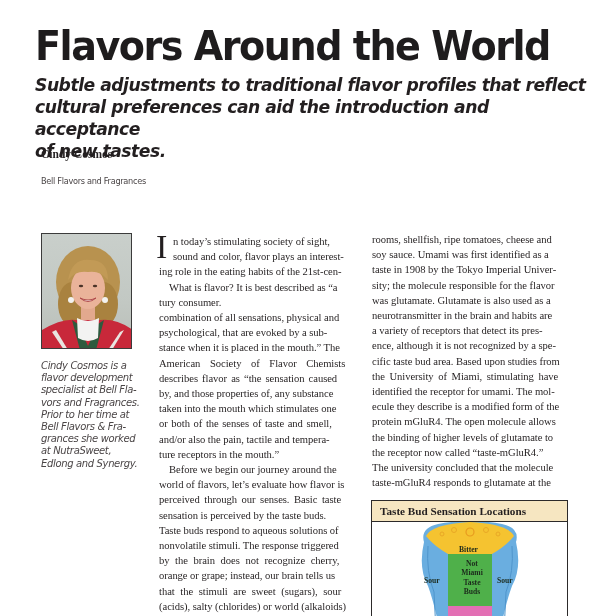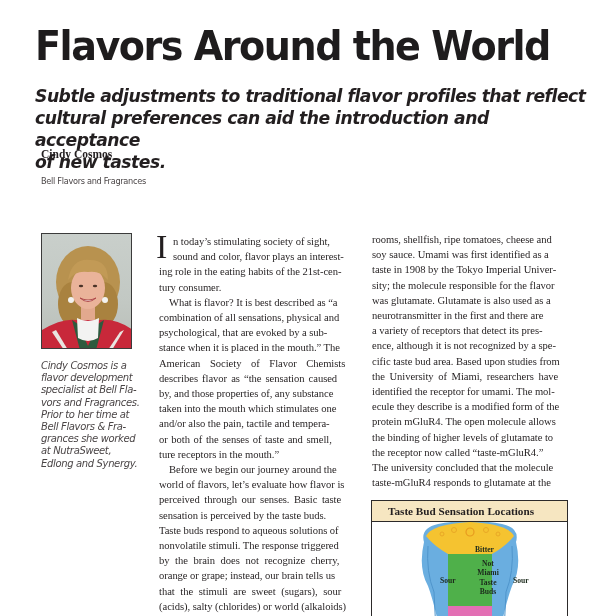--- a/index.html
+++ b/index.html
@@ -6,21 +6,21 @@
   body { width: 616px; height: 616px; overflow: hidden; position: relative; color: #231f20; }
   .title {
     position: absolute; left: 35px; top: 22px;
     font-family: "DejaVu Sans", sans-serif; font-weight: bold;
     font-size: 41px; letter-spacing: -1.6px; line-height: 48px; color: #1e1c1d;
     white-space: nowrap; transform: scaleX(0.93); transform-origin: left top;
   }
   .subtitle {
     position: absolute; left: 35px; top: 74px; width: 560px;
     font-family: "DejaVu Sans", sans-serif; font-weight: bold; font-style: italic;
-    font-size: 17.2px; line-height: 22px; letter-spacing: -0.5px; color: #231f20; margin-top: 11px;
+    font-size: 17.2px; line-height: 22px; letter-spacing: -0.5px; color: #231f20;
   }
   .author {
     position: absolute; left: 41px; top: 148px;
     font-family: "Liberation Serif", serif; font-weight: bold; font-size: 11.5px; color: #231f20;
   }
   .affil {
     position: absolute; left: 41px; top: 176px;
     font-family: "DejaVu Sans", sans-serif; font-size: 8.2px; color: #4a4546; letter-spacing: -0.3px;
   }
   .photo {
@@ -48,26 +48,26 @@
     position: absolute; left: 156px; top: 232px;
     font-family: "Liberation Serif", serif; font-size: 34px; line-height: 30px; color: #231f20;
   }
   .figure {
     position: absolute; left: 371px; top: 500px; width: 197px; height: 130px;
     border: 1px solid #2c2a2a; box-sizing: border-box; background: #fff; overflow: hidden;
   }
   .figure-head {
     height: 20px; background: #f6e6c1; border-bottom: 1px solid #2c2a2a;
     font-family: "Liberation Serif", serif; font-weight: bold; font-size: 11.2px;
-    line-height: 20px; padding-left: 16px; color: #231f20; white-space: nowrap;
+    line-height: 20px; padding-left: 8px; color: #231f20; white-space: nowrap;
   }
   .tongue { position: absolute; left: 0; top: 21px; }
   .tlabel {
     position: absolute; font-family: "Liberation Serif", serif; font-weight: bold;
-    font-size: 7.6px; line-height: 9.3px; color: #1c2a1c; text-align: center; margin-left: 16px;
+    font-size: 7.6px; line-height: 9.3px; color: #1c2a1c; text-align: center;
   }
 </style>
 </head>
 <body>
 
 <div class="title">Flavors Around the World</div>
 
 <div class="subtitle">
   <div>Subtle adjustments to traditional flavor profiles that reflect</div>
   <div>cultural preferences can aid the introduction and acceptance</div>
@@ -120,56 +120,56 @@
   <div>at NutraSweet,</div>
   <div>Edlong and Synergy.</div>
 </div>
 
 <div class="dropcap">I</div>
 
 <div class="col col1">
   <div class="ln" style="padding-left:14px">n today’s stimulating society of sight,</div>
   <div class="ln" style="padding-left:14px">sound and color, flavor plays an interest-</div>
   <div class="ln">ing role in the eating habits of the 21st-cen-</div>
+  <div class="ln indent">What is flavor? It is best described as “a</div>
   <div class="ln last">tury consumer.</div>
-  <div class="ln indent">What is flavor? It is best described as “a</div>
   <div class="ln">combination of all sensations, physical and</div>
   <div class="ln">psychological, that are evoked by a sub-</div>
   <div class="ln">stance when it is placed in the mouth.” The</div>
   <div class="ln" style="word-spacing:7px">American Society of Flavor Chemists</div>
   <div class="ln" style="word-spacing:1.5px">describes flavor as “the sensation caused</div>
   <div class="ln">by, and those properties of, any substance</div>
   <div class="ln">taken into the mouth which stimulates one</div>
+  <div class="ln" style="word-spacing:1px">or both of the senses of taste and smell,</div>
   <div class="ln">and/or also the pain, tactile and tempera-</div>
-  <div class="ln" style="word-spacing:1px">or both of the senses of taste and smell,</div>
   <div class="ln last">ture receptors in the mouth.”</div>
   <div class="ln indent">Before we begin our journey around the</div>
   <div class="ln">world of flavors, let’s evaluate how flavor is</div>
   <div class="ln" style="word-spacing:2px">perceived through our senses. Basic taste</div>
   <div class="ln">sensation is perceived by the taste buds.</div>
   <div class="ln">Taste buds respond to aqueous solutions of</div>
   <div class="ln">nonvolatile stimuli. The response triggered</div>
   <div class="ln" style="word-spacing:3px">by the brain does not recognize cherry,</div>
   <div class="ln">orange or grape; instead, our brain tells us</div>
   <div class="ln" style="word-spacing:3px">that the stimuli are sweet (sugars), sour</div>
   <div class="ln">(acids), salty (chlorides) or world (alkaloids)</div>
   <div class="ln last">(Figure 1).</div>
 </div>
 
 <div class="col col2">
   <div class="ln">rooms, shellfish, ripe tomatoes, cheese and</div>
   <div class="ln">soy sauce. Umami was first identified as a</div>
   <div class="ln">taste in 1908 by the Tokyo Imperial Univer-</div>
   <div class="ln">sity; the molecule responsible for the flavor</div>
   <div class="ln">was glutamate. Glutamate is also used as a</div>
-  <div class="ln">neurotransmitter in the first and there are</div>
+  <div class="ln">neurotransmitter in the brain and habits are</div>
   <div class="ln">a variety of receptors that detect its pres-</div>
   <div class="ln">ence, although it is not recognized by a spe-</div>
   <div class="ln">cific taste bud area. Based upon studies from</div>
-  <div class="ln" style="word-spacing:2px">the University of Miami, researchers have</div>
+  <div class="ln" style="word-spacing:2px">the University of Miami, stimulating have</div>
   <div class="ln">identified the receptor for umami. The mol-</div>
   <div class="ln">ecule they describe is a modified form of the</div>
   <div class="ln">protein mGluR4. The open molecule allows</div>
   <div class="ln">the binding of higher levels of glutamate to</div>
   <div class="ln last">the receptor now called “taste-mGluR4.”</div>
   <div class="ln">The university concluded that the molecule</div>
   <div class="ln">taste-mGluR4 responds to glutamate at the</div>
 </div>
 
 <div class="figure">

